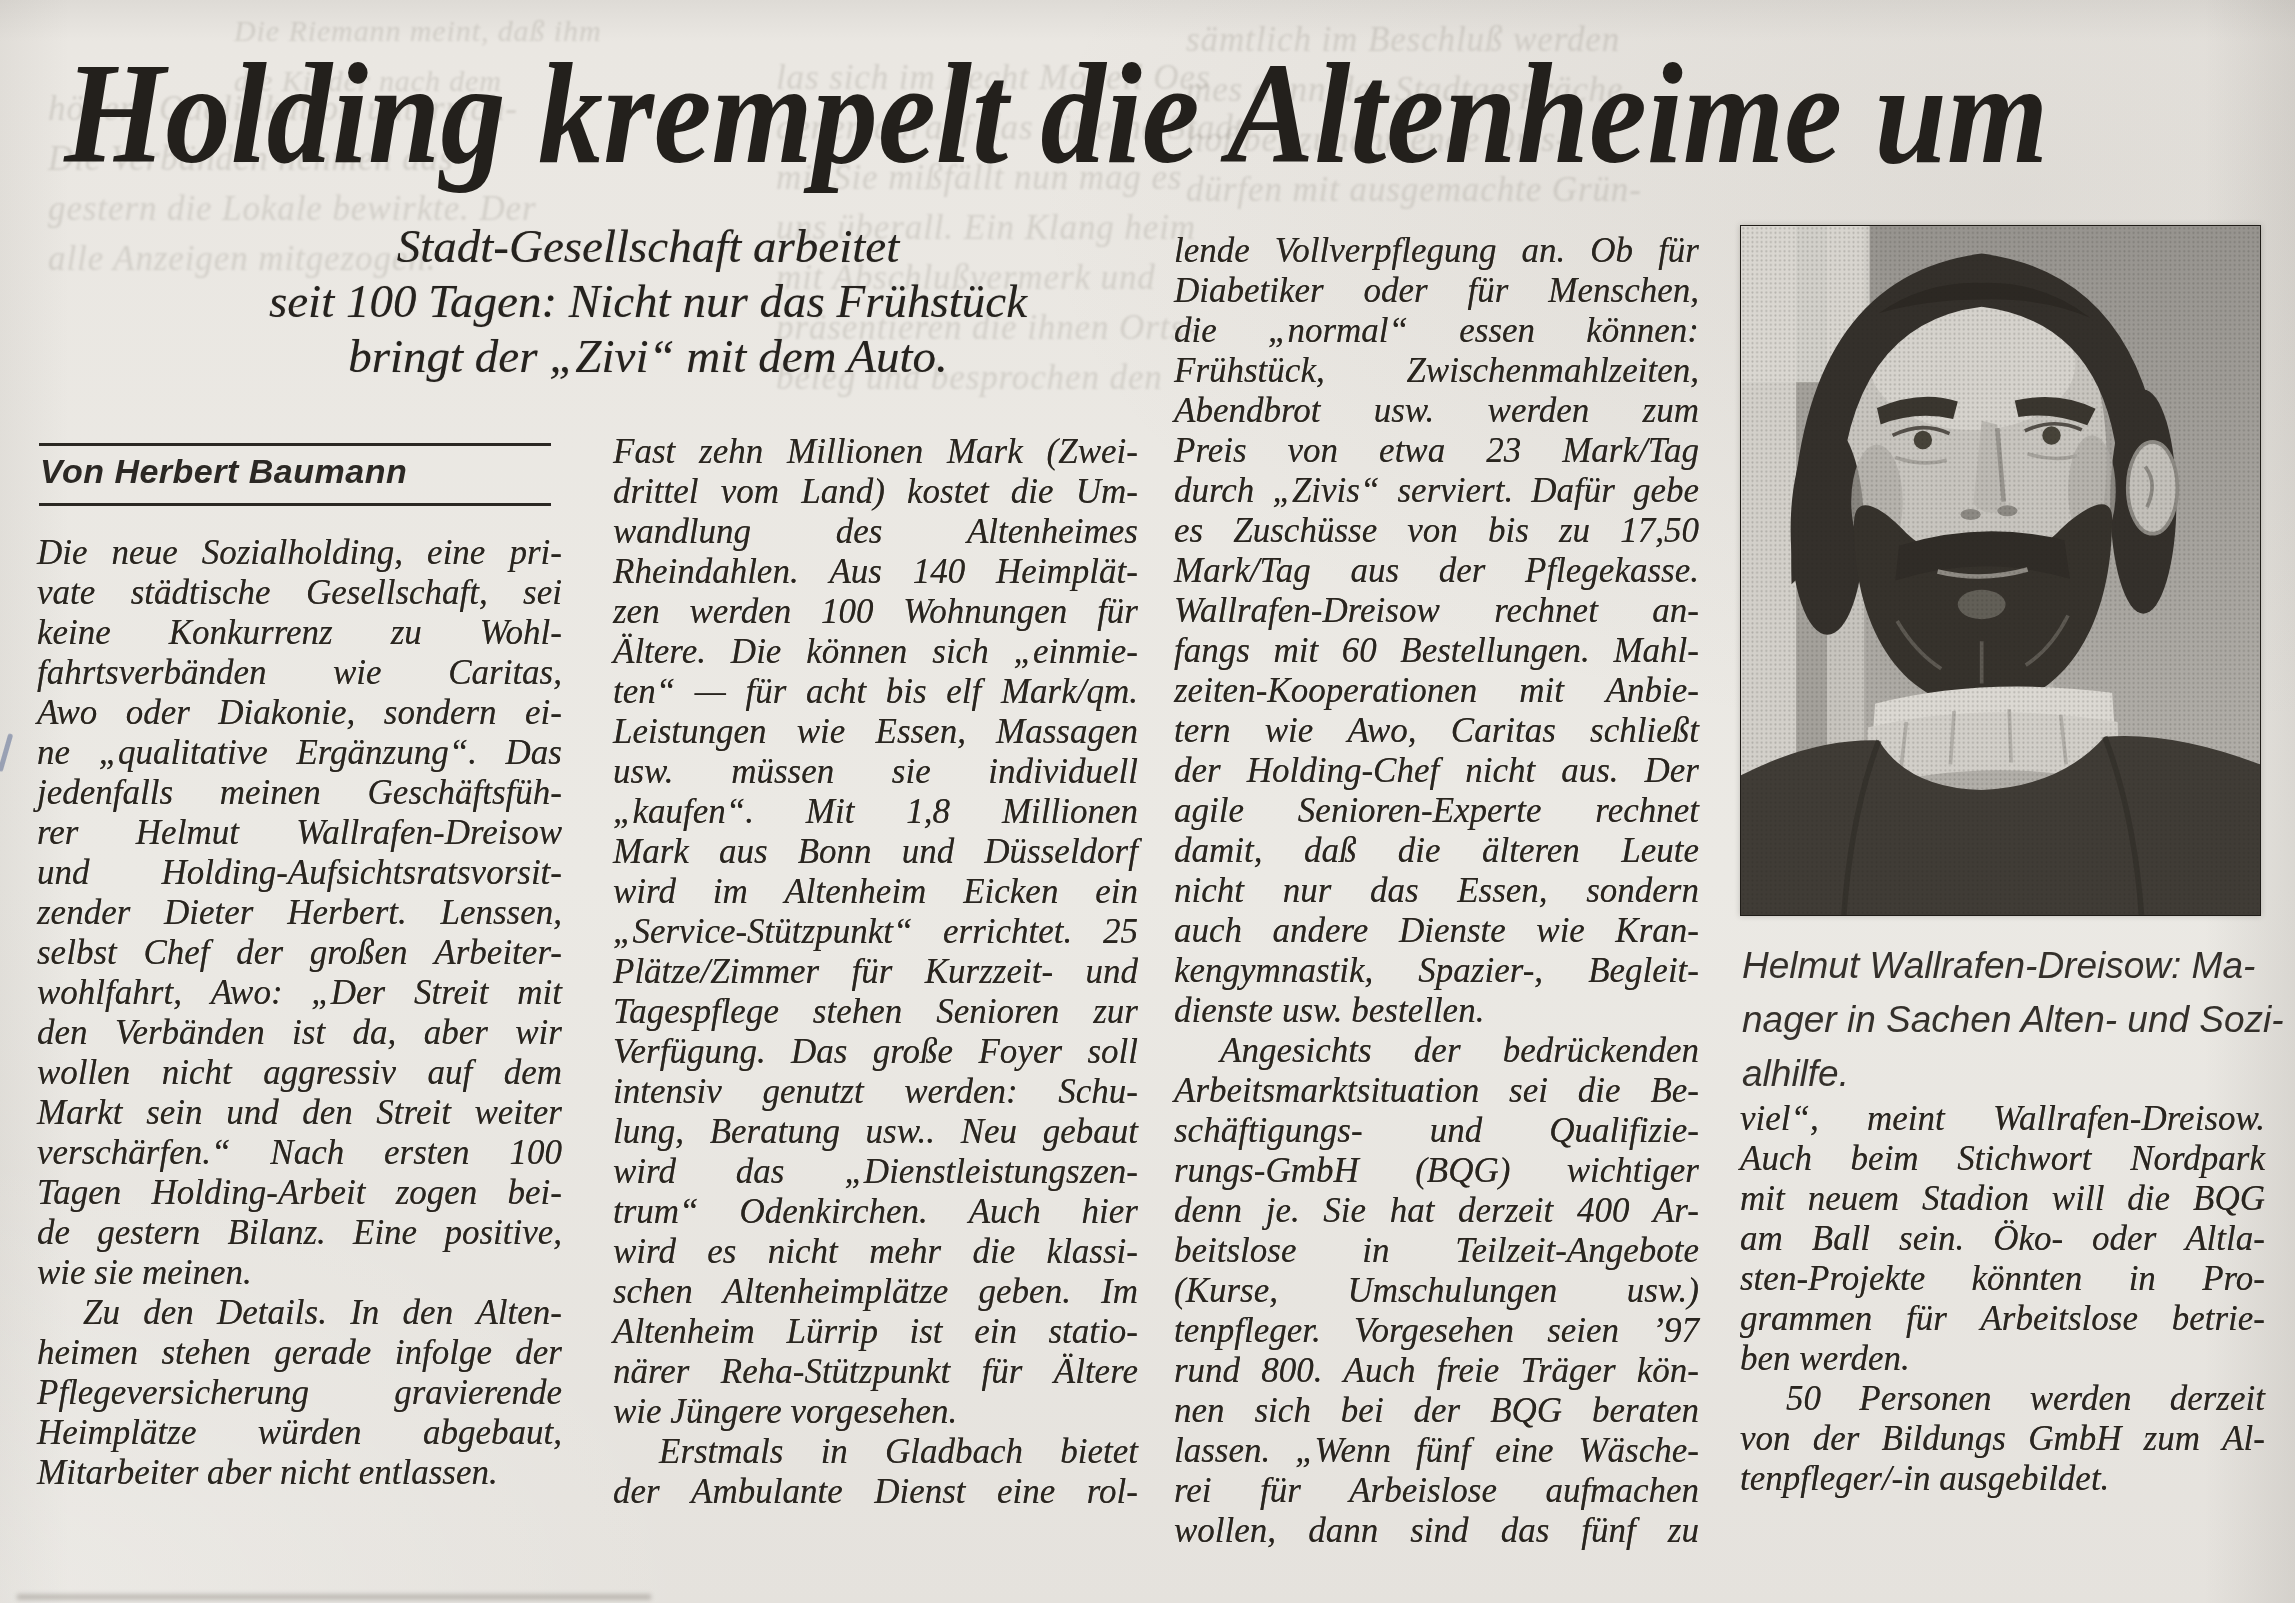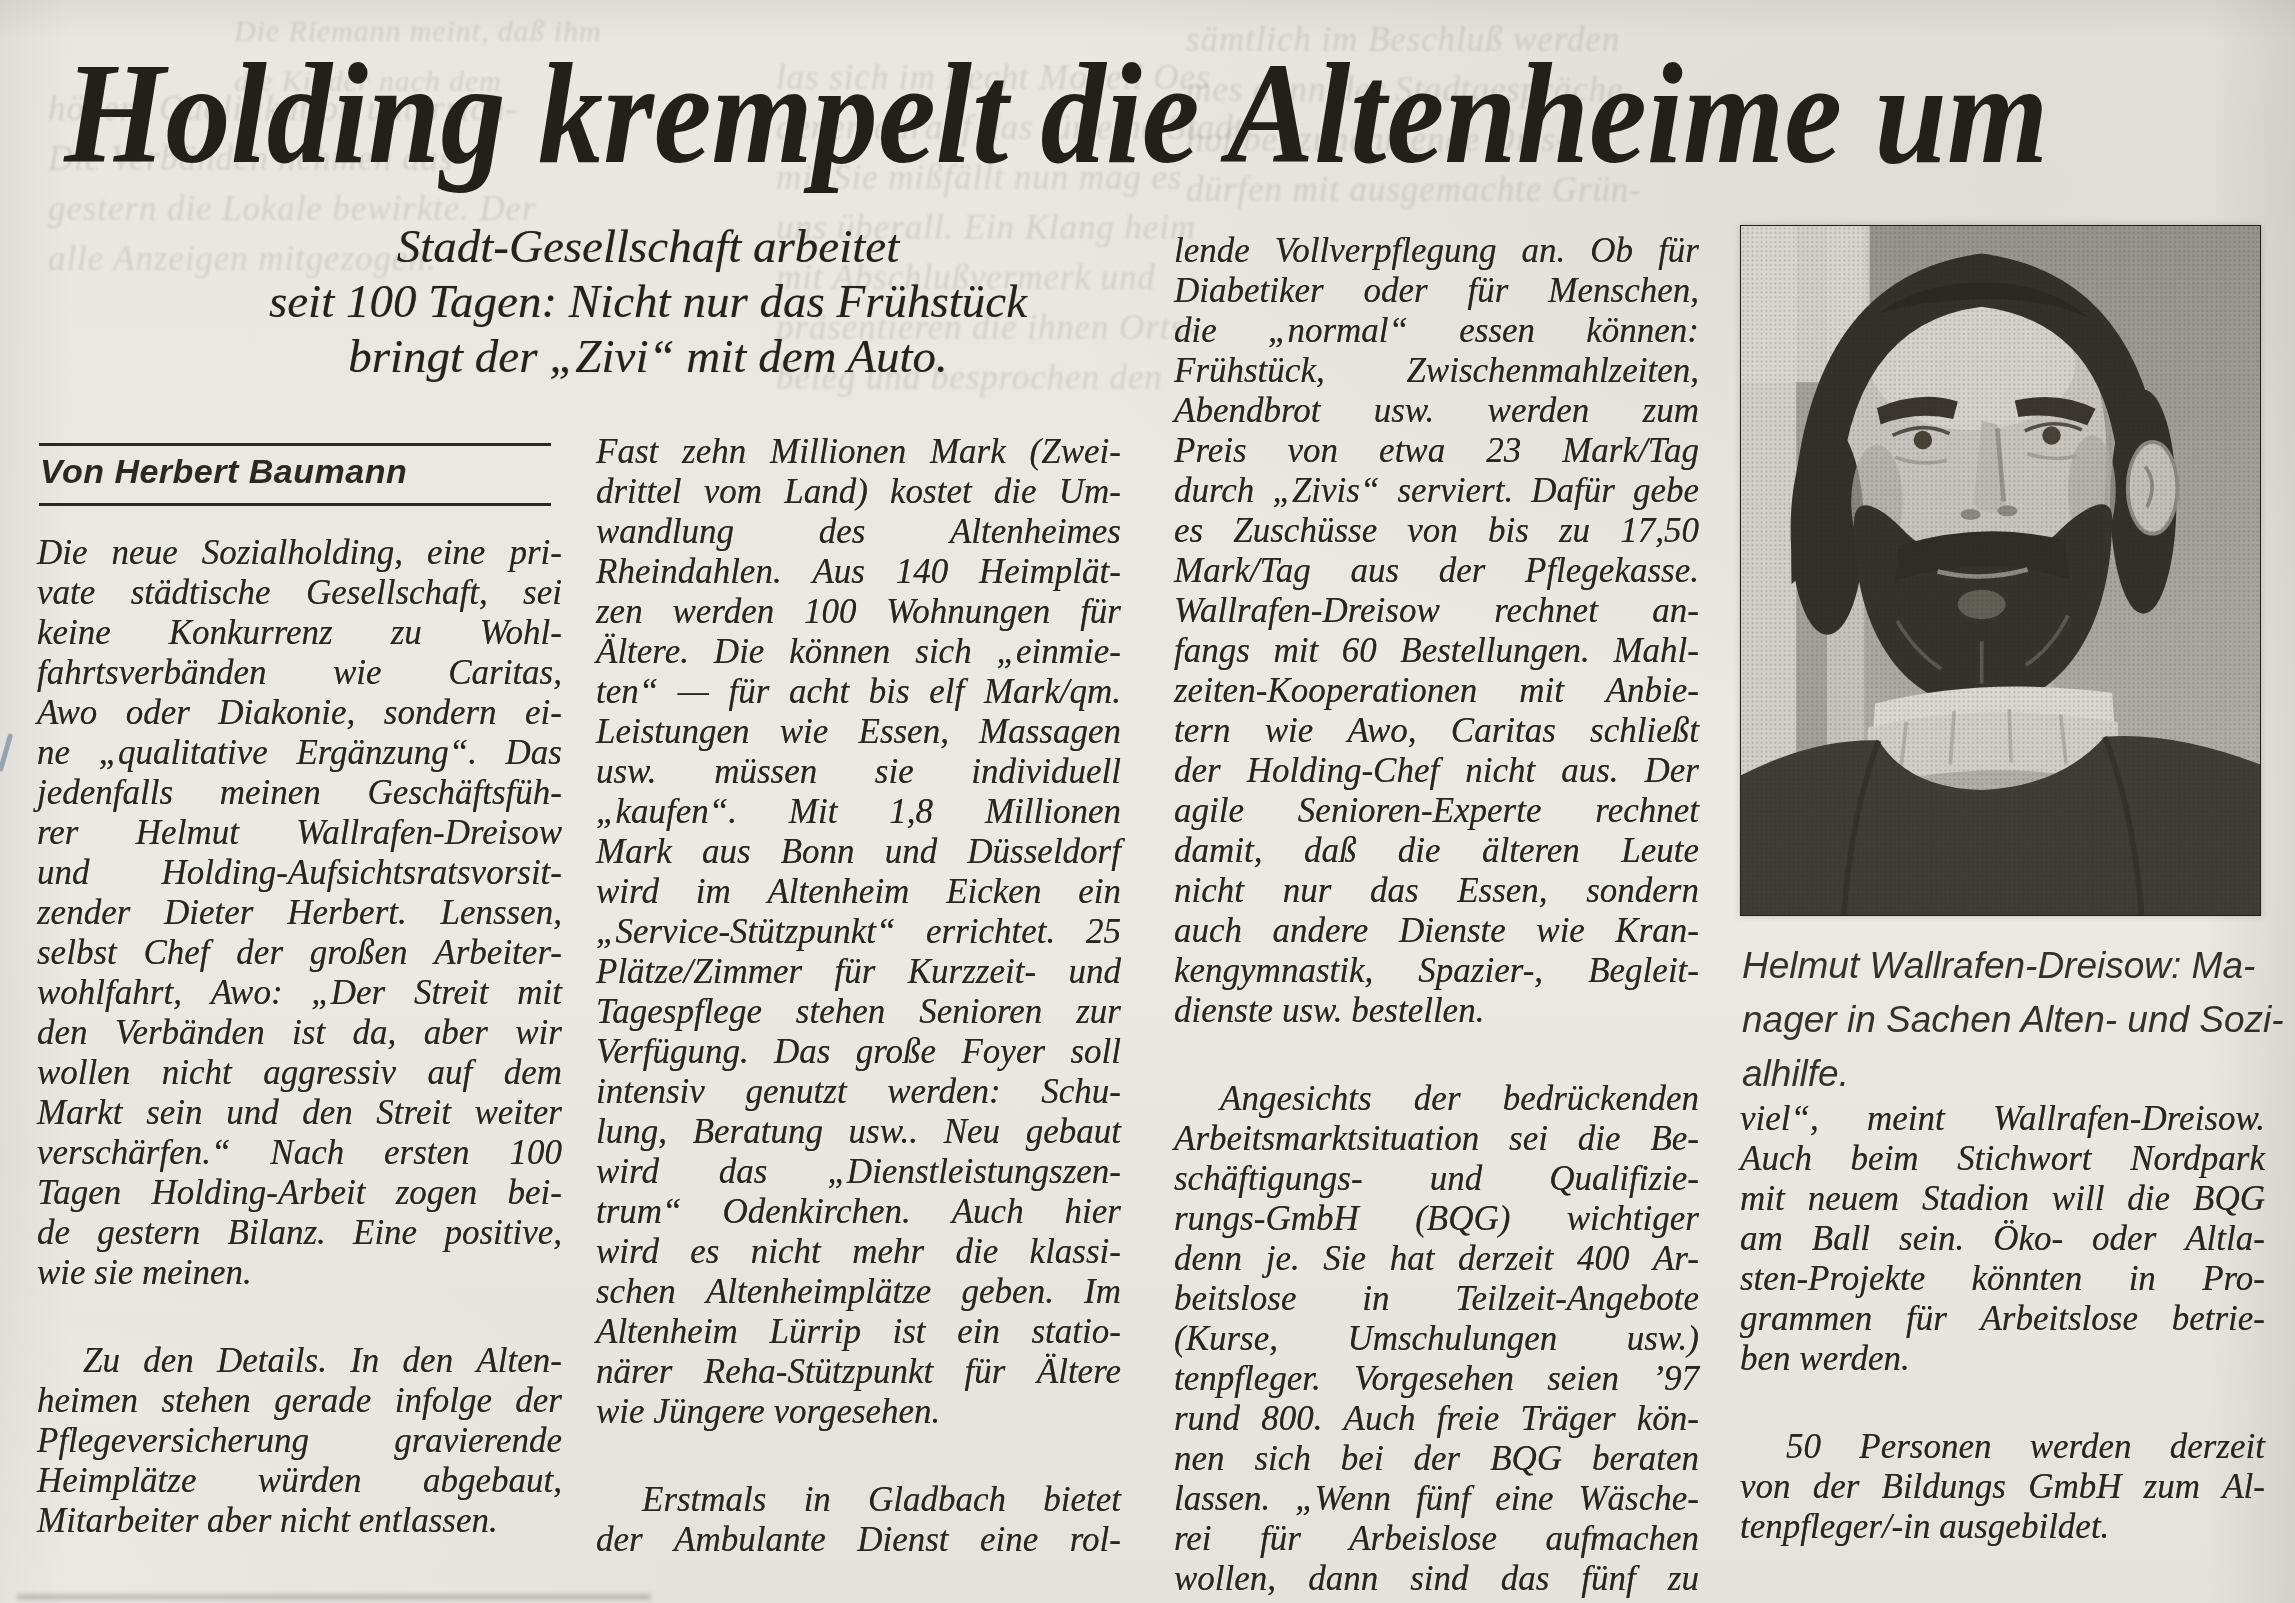--- a/index.html
+++ b/index.html
@@ -24,21 +24,21 @@
     text-shadow:0 0 0.9px rgba(40,36,32,.45);}
   
   .rule{background:#2b2823;height:2.8px;}
   .byline{left:40px;top:452px;width:511px;font-family:"Liberation Sans",sans-serif;
     font-weight:600;font-size:34px;color:#2b2824;letter-spacing:0.5px;}
   
   .col{font-size:35px;color:#29251f;text-shadow:0 0 0.6px rgba(41,37,31,.65);}
   .col .ln{height:40px;line-height:40px;white-space:nowrap;overflow:visible;}
   .justify .ln{display:flex;justify-content:space-between;}
   .justify .ln.end{display:block;}
-  .ln.ind{padding-left:46px;margin-top:48px;}
+  .ln.ind{padding-left:46px;}
   
   .photo{left:1740px;top:225px;width:519px;height:689px;border:1.8px solid #201d19;
     box-shadow:0 0 5.5px rgba(60,55,48,.25);overflow:hidden;background:#a9a6a1;}
   .photo svg{display:block;width:100%;height:100%;}
   
   .caption{left:1742px;top:933px;width:534px;font-family:"Liberation Sans",sans-serif;
     font-size:37px;color:#34302b;}
   .caption .ln{height:42px;line-height:42px;white-space:nowrap;margin-top:12px;}
   
   .ghost{color:rgba(88,80,66,0.16);filter:blur(1.1px);letter-spacing:0.9px;
@@ -228,21 +228,21 @@
         <span>Pflegeversicherung</span>
         <span>gravierende</span>
       </div>
       <div class="ln">
         <span>Heimplätze</span>
         <span>würden</span>
         <span>abgebaut,</span>
       </div>
       <div class="ln end">Mitarbeiter aber nicht entlassen.</div>
     </div>
-  <div class="abs col justify" style="left:596px;top:432px;width:525px;">
+  <div class="abs col justify" style="left:613px;top:432px;width:525px;">
       <div class="ln">
         <span>Fast</span>
         <span>zehn</span>
         <span>Millionen</span>
         <span>Mark</span>
         <span>(Zwei-</span>
       </div>
       <div class="ln">
         <span>drittel</span>
         <span>vom</span>

